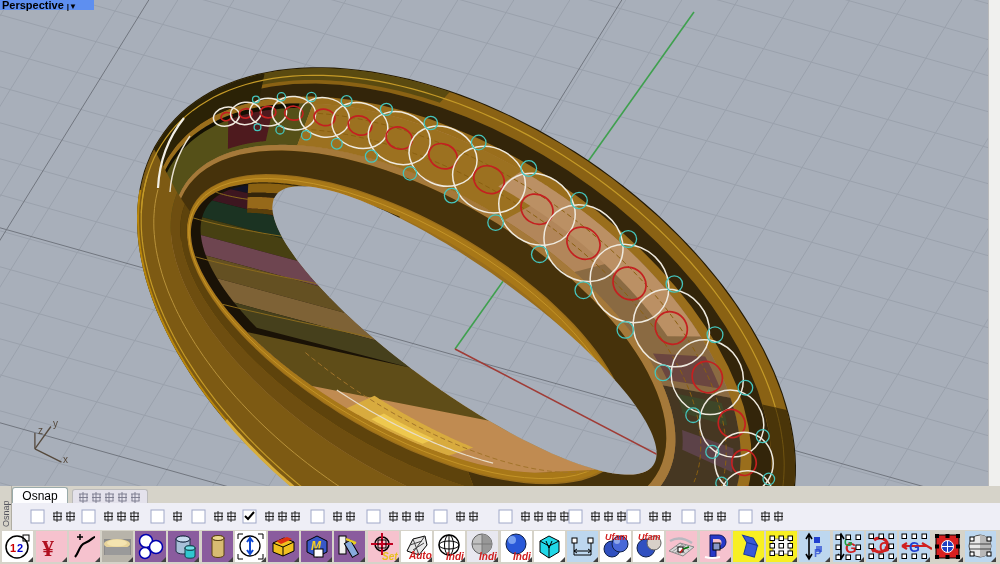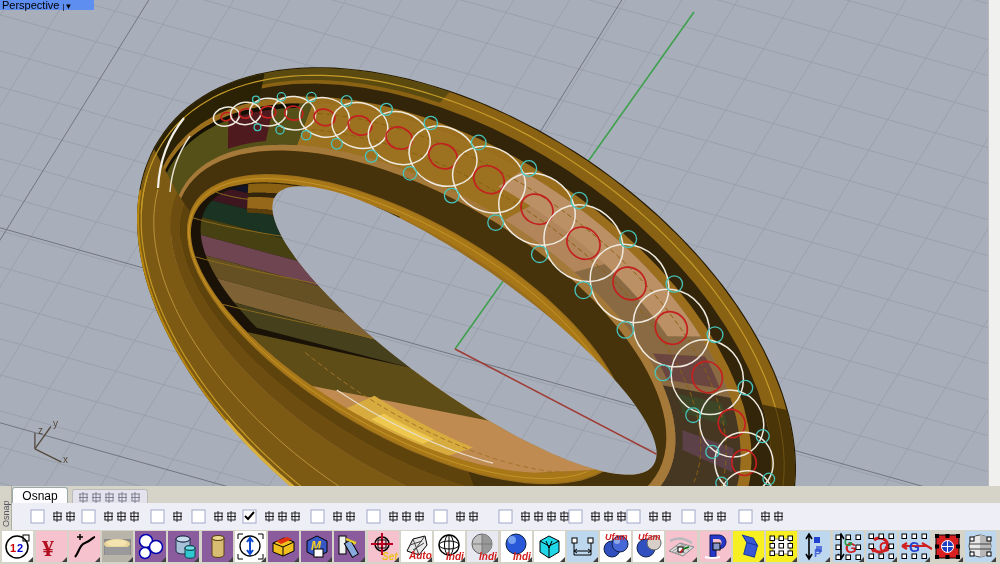--- a/index.html
+++ b/index.html
@@ -346,21 +346,21 @@
         <path d="M34.9,448.8 L50.9,426.5"></path>
         <path d="M34.9,448.8 L61.5,462.1"></path>
       </g>
       <g fill="#55493c" font-size="10" font-family="Liberation Sans,sans-serif">
         <text x="38" y="434">z</text>
         <text x="53" y="427">y</text>
         <text x="63" y="463">x</text>
       </g>
     </svg>
   <div class="abs" style="left:988px;top:0;width:12px;height:486px;background:#f0f0ee;border-left:1px solid #b8b8b8"></div>
-  <div class="abs" style="left:0;top:0;width:94px;height:10px;background:#5e8ff0;color:#000;font-weight:normal;font-size:11px;line-height:11px;padding-left:2px;white-space:nowrap">Perspective <span style="font-size:8px">|▼</span></div>
+  <div class="abs" style="left:0;top:0;width:94px;height:10px;background:#5e8ff0;color:#000;font-weight:bold;font-size:11px;line-height:11px;padding-left:2px;white-space:nowrap">Perspective <span style="font-size:8px">|▼</span></div>
 
   <div class="abs" style="left:0;top:486px;width:1000px;height:17px;background:#d6d3c9"></div>
   <div class="abs" style="left:12px;top:487px;width:56px;height:16px;background:#fdfdff;border:1px solid #9aa;border-bottom:none;border-radius:3px 3px 0 0;font-size:12px;text-align:center;line-height:16px;color:#000">Osnap</div>
   <div class="abs" style="left:72px;top:489px;width:76px;height:14px;background:#e4e2ec;border:1px solid #bbb;border-bottom:none;border-radius:3px 3px 0 0">
     <svg width="70" height="12" style="margin:1px 0 0 5px">
         <g transform="translate(0,0)" stroke="#77778a" stroke-width="0.9" fill="none">
           <path d="M1,2 H10 M5,0 V11 M1,5.5 H10 M1.5,9 H9.5 M2,2 V9 M9,2 V9"></path>
           <path d="M14,2 H23 M18,0 V11 M14,5.5 H23 M14.5,9 H22.5 M15,2 V9 M22,2 V9"></path>
           <path d="M27,2 H36 M31,0 V11 M27,5.5 H36 M27.5,9 H35.5 M28,2 V9 M35,2 V9"></path>
           <path d="M40,2 H49 M44,0 V11 M40,5.5 H49 M40.5,9 H48.5 M41,2 V9 M48,2 V9"></path>

